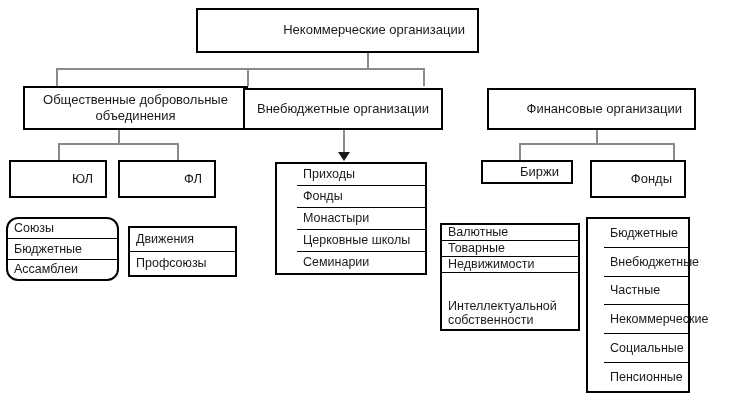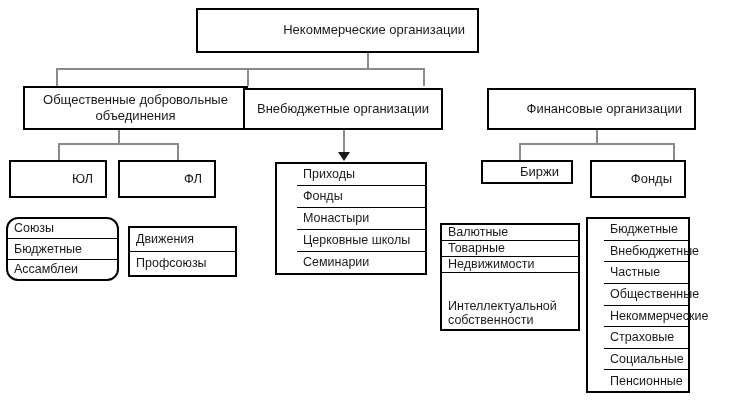--- a/index.html
+++ b/index.html
@@ -164,20 +164,18 @@
     <div class="row">Валютные</div>
     <div class="row">Товарные</div>
     <div class="row">Недвижимости</div>
     <div class="row two-line" style="flex:1.9 1 auto;">Интеллектуальной собственности</div>
   </div>
 
   <div class="list" style="left:586px; top:217px; width:104px; height:176px;padding-left:16px;">
     <div class="row">Бюджетные</div>
     <div class="row">Внебюджетные</div>
     <div class="row">Частные</div>
-    <div class="row">Общественные</div>
     <div class="row">Некоммерческие</div>
-    <div class="row">Страховые</div>
     <div class="row">Социальные</div>
     <div class="row">Пенсионные</div>
   </div>
 
 </div>
 
 </body></html>

